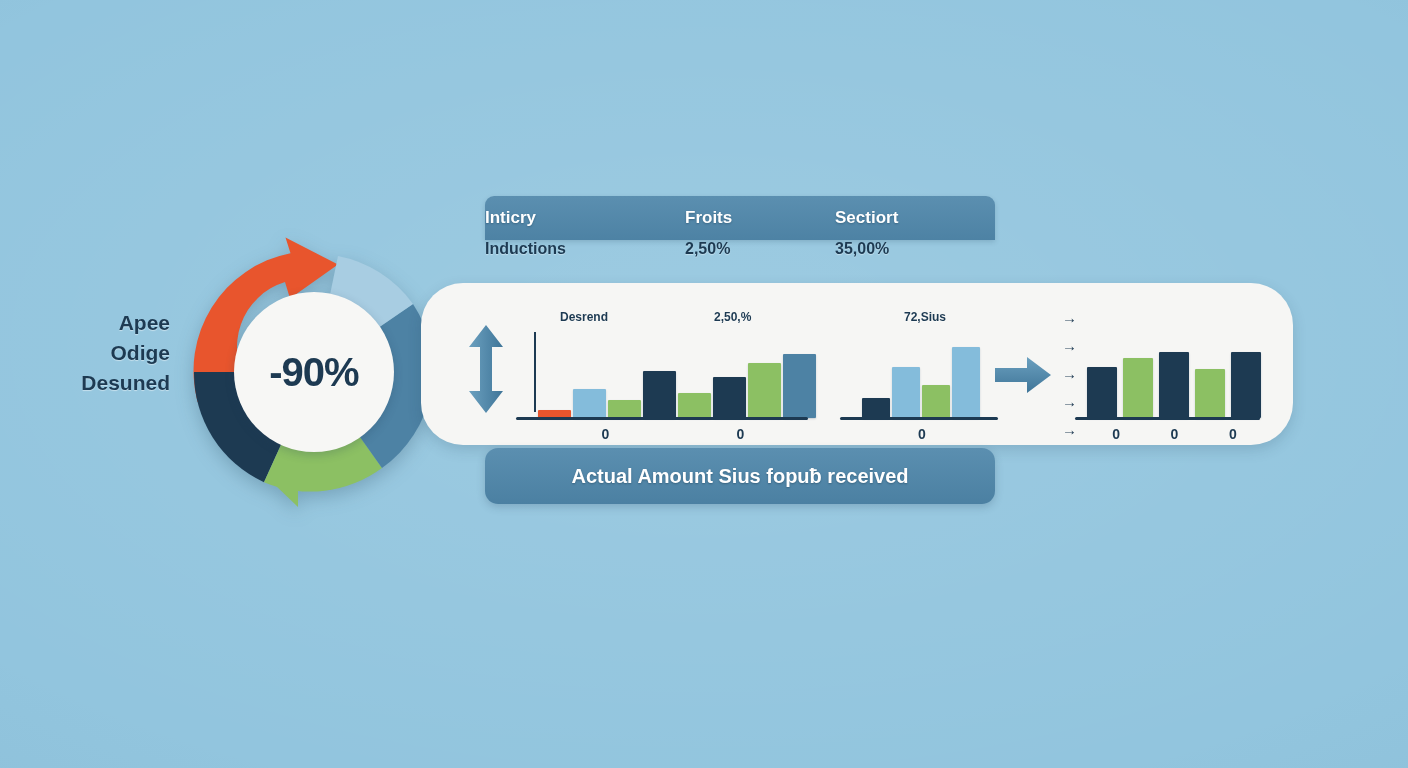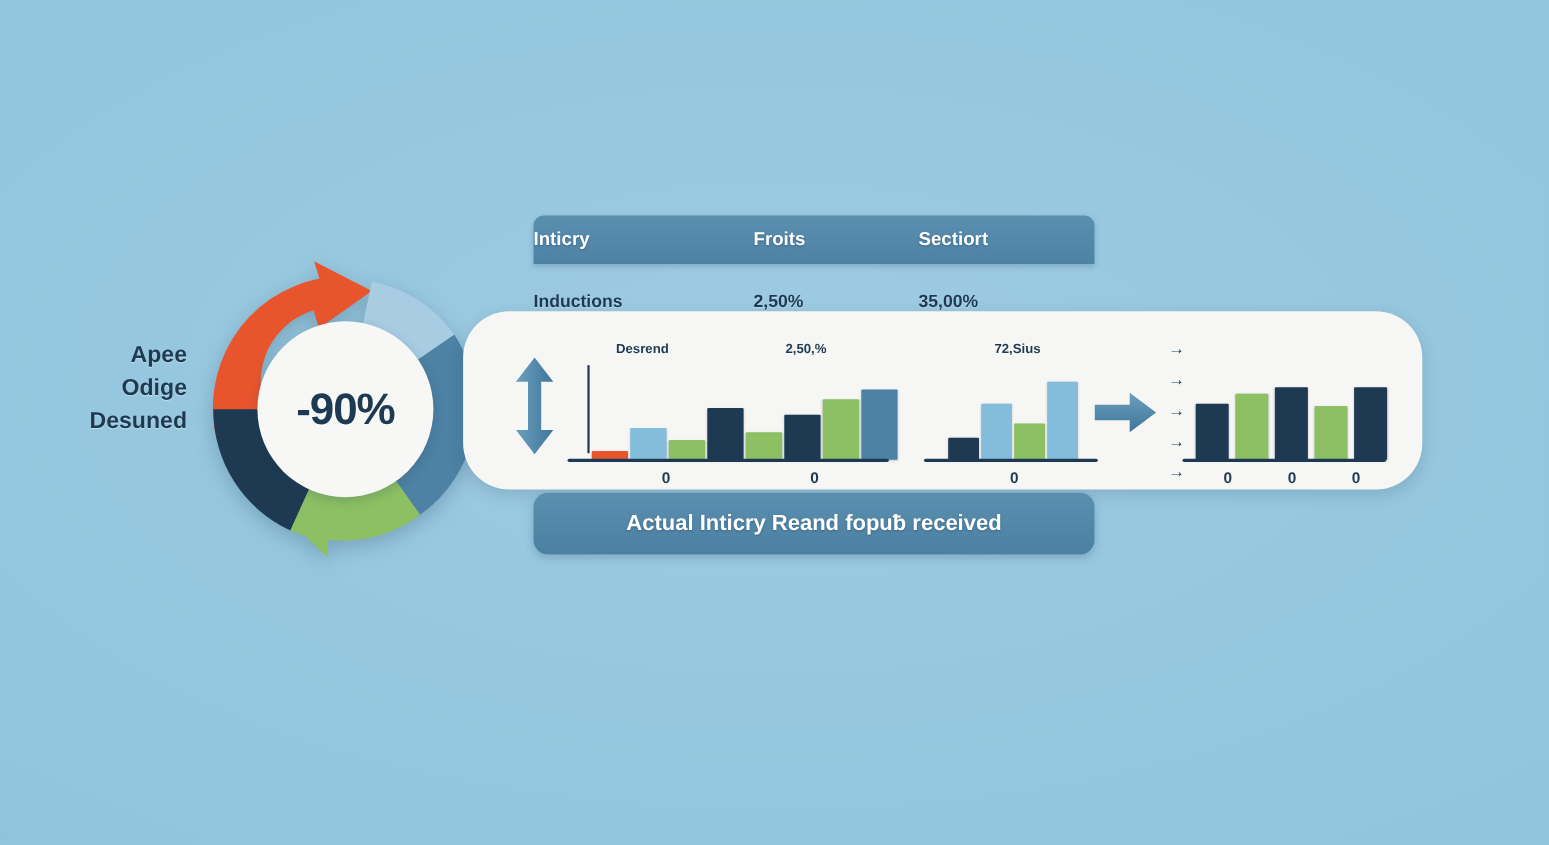--- a/index.html
+++ b/index.html
@@ -80,21 +80,21 @@
     color: #ffffff;
     font-size: 17px;
     font-weight: bold;
     text-shadow: 0 1px 2px rgba(20,50,70,0.35);
   }
   .col-1 { flex: 0 0 200px; }
   .col-2 { flex: 0 0 150px; }
   .col-3 { flex: 1 1 auto; }
   .trow {
     display: flex;
-    align-items: flex-end;
+    align-items: flex-start;
     height: 44px;
   }
   .trow .td {
     color: #1d3a52;
     font-size: 16px;
     font-weight: bold;
     text-shadow: 0 1px 1px rgba(255,255,255,0.4);
   }
 
   
@@ -347,16 +347,16 @@
       </div>
     <div class="axis-line"></div>
     <div class="xticks" id="ticks-c" style="left:12px;width:175px;">
         <div class="xtick" style="flex: 1 1 0px;">0</div>
         <div class="xtick" style="flex: 1 1 0px;">0</div>
         <div class="xtick" style="flex: 1 1 0px;">0</div>
       </div>
   </div>
 
   <div id="bottom-banner">
-    <span class="banner-text">Actual Inticry Reand fopuƀ received</span>
+    <span class="banner-text">Actual Amount Sius fopuƀ received</span>
   </div>
 
 </div>
 
 </body></html>

